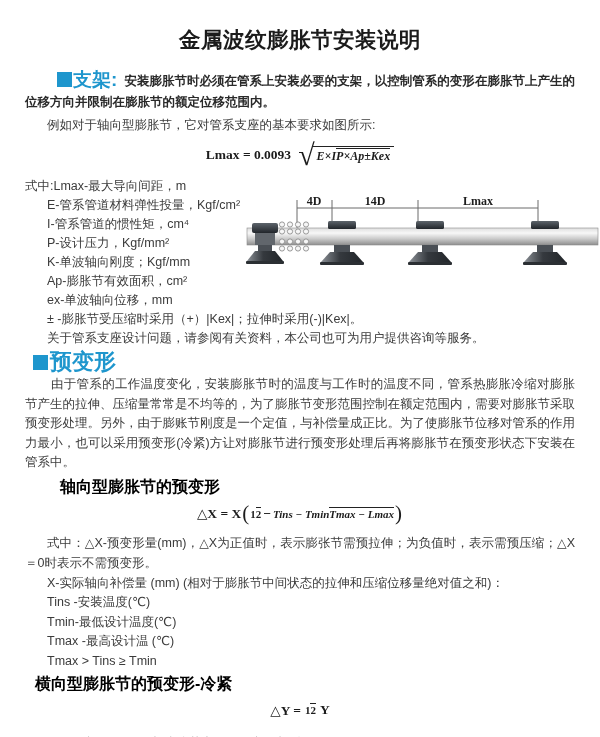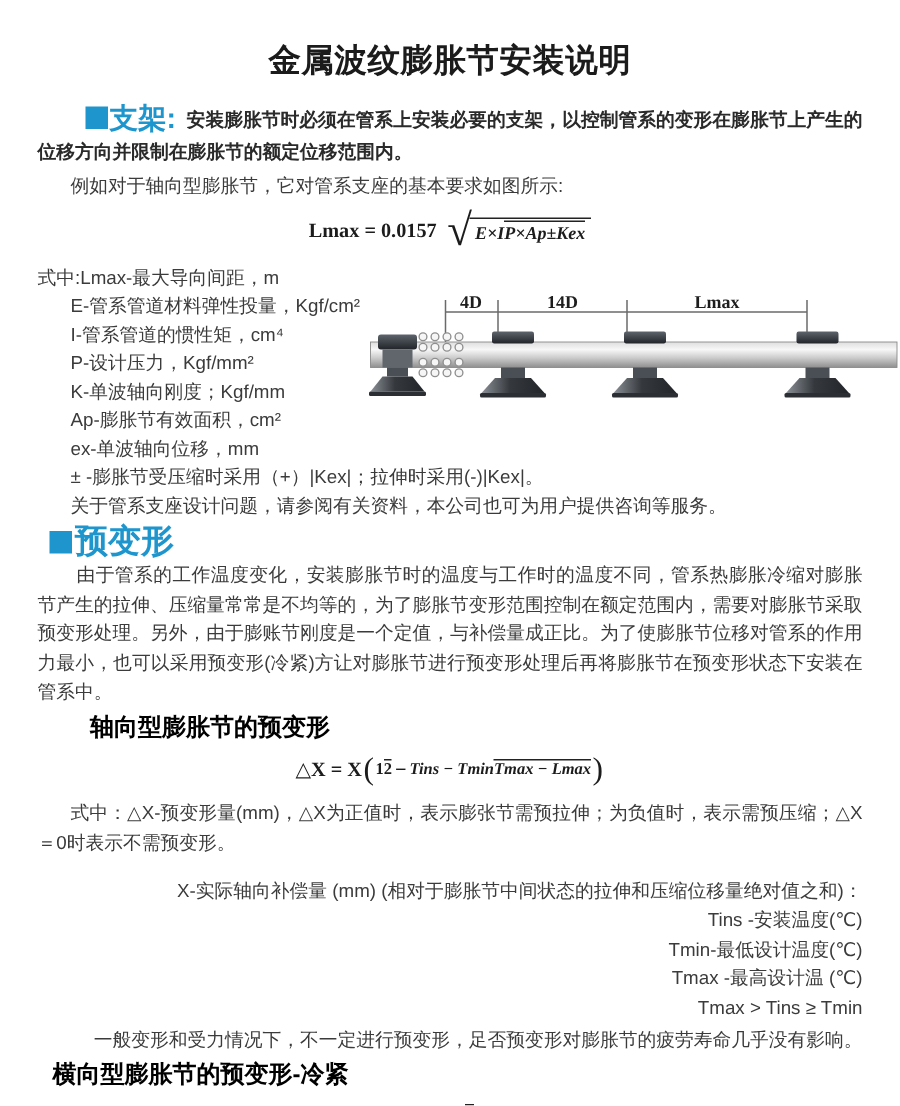--- a/index.html
+++ b/index.html
@@ -56,40 +56,40 @@
   .defs > div { line-height:19px; padding-left:22px; }
   .defs > div:first-child { padding-left:0; }
 
   .sec-head2 { margin:3px 0 0 8px; height:22px; line-height:22px; }
   .blue-head2 { color:#1e96cd; font-size:22px; font-weight:bold; margin-left:2px; vertical-align:-1px; }
 
   .p-body { margin:2px 0 4px; line-height:19.5px; text-indent:26px; text-align:justify; }
   .sub-head { margin:0 0 0 35px; color:#000000; font-size:16px; font-weight:bold; line-height:20px; }
   .sub-head.lateral { margin:2px 0 0 10px; line-height:22px; }
   .p-explain { margin:2px 0 0; line-height:20.5px; text-indent:22px; text-align:justify; }
-  .items { margin-top:12px;text-align:right; }
+  .items { margin-top:0; }
   .items > div { line-height:19.5px; padding-left:22px; }
   .items > div.gap { margin-top:2px; }
   .p-note { margin:0; padding-left:22px; line-height:18px; padding-top:9px; }
 
   .diagram-wrap { position:absolute; left:245px; top:193px; width:355px; height:75px; }
 </style>
 </head>
 <body>
 
 <div class="page">
 
   <h1 class="title">金属波纹膨胀节安装说明</h1>
 
   <p class="p-intro"><span class="bullet"></span><span class="blue-head">支架:</span><span>安装膨胀节时必须在管系上安装必要的支架，以控制管系的变形在膨胀节上产生的位移方向并限制在膨胀节的额定位移范围内。</span></p>
 
   <p class="p-example">例如对于轴向型膨胀节，它对管系支座的基本要求如图所示:</p>
 
   <div class="formula formula1">
-    <span class="f-lhs">Lmax = 0.0157</span>
+    <span class="f-lhs">Lmax = 0.0093</span>
     <span class="sqrt">
       <span class="radical">√</span>
       <span class="radicand">
         <span class="frac ital">
           <span class="num">E×I</span>
           <span class="den">P×Ap±Kex</span>
         </span>
       </span>
     </span>
   </div>
@@ -128,21 +128,20 @@
   </div>
 
   <p class="p-explain">式中：△X-预变形量(mm)，△X为正值时，表示膨张节需预拉伸；为负值时，表示需预压缩；△X＝0时表示不需预变形。</p>
 
   <div class="items">
     <div>X-实际轴向补偿量 (mm) (相对于膨胀节中间状态的拉伸和压缩位移量绝对值之和)：</div>
     <div>Tins -安装温度(℃)</div>
     <div>Tmin-最低设计温度(℃)</div>
     <div>Tmax -最高设计温 (℃)</div>
     <div>Tmax &gt; Tins ≥ Tmin</div>
-    <div class="gap">一般变形和受力情况下，不一定进行预变形，足否预变形对膨胀节的疲劳寿命几乎没有影响。</div>
   </div>
 
   <div class="sub-head lateral">横向型膨胀节的预变形-冷紧</div>
 
   <div class="formula formula3">
     <span>△Y =</span>
     <span class="frac small f-gap">
       <span class="num">1</span>
       <span class="den">2</span>
     </span>

